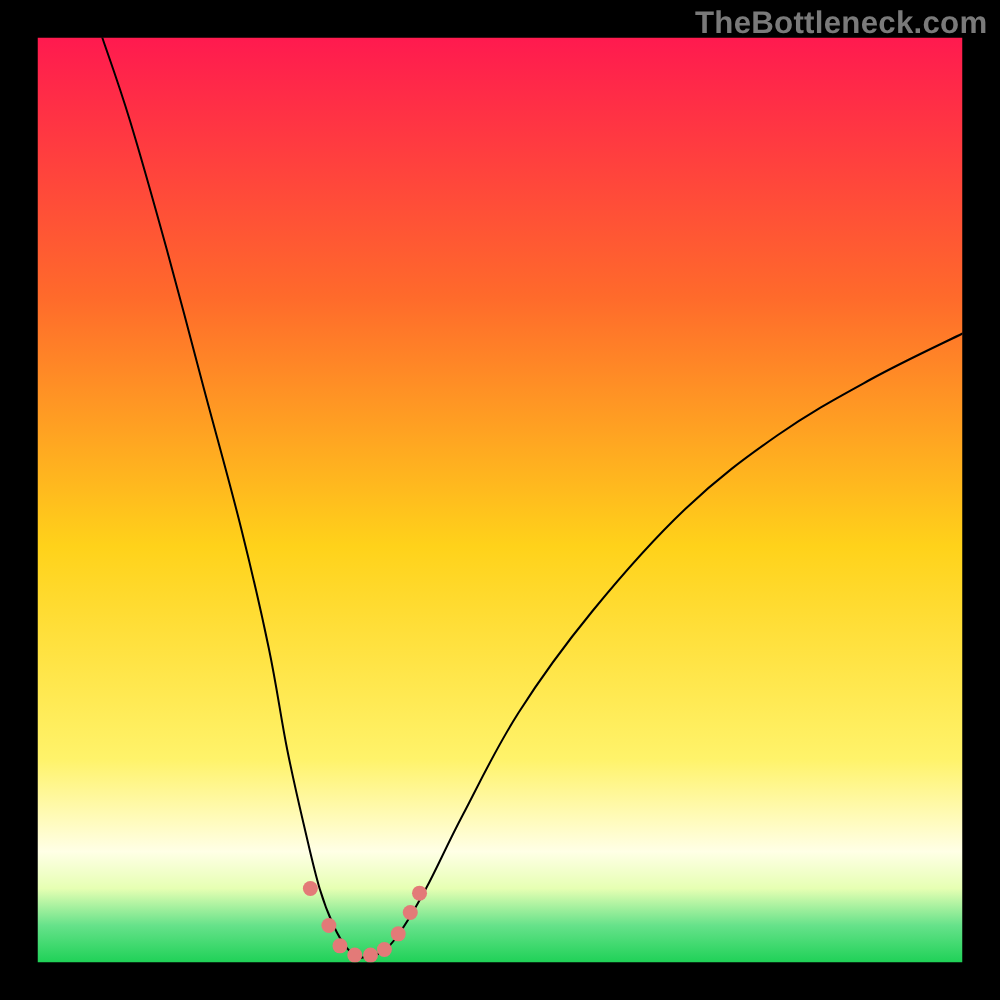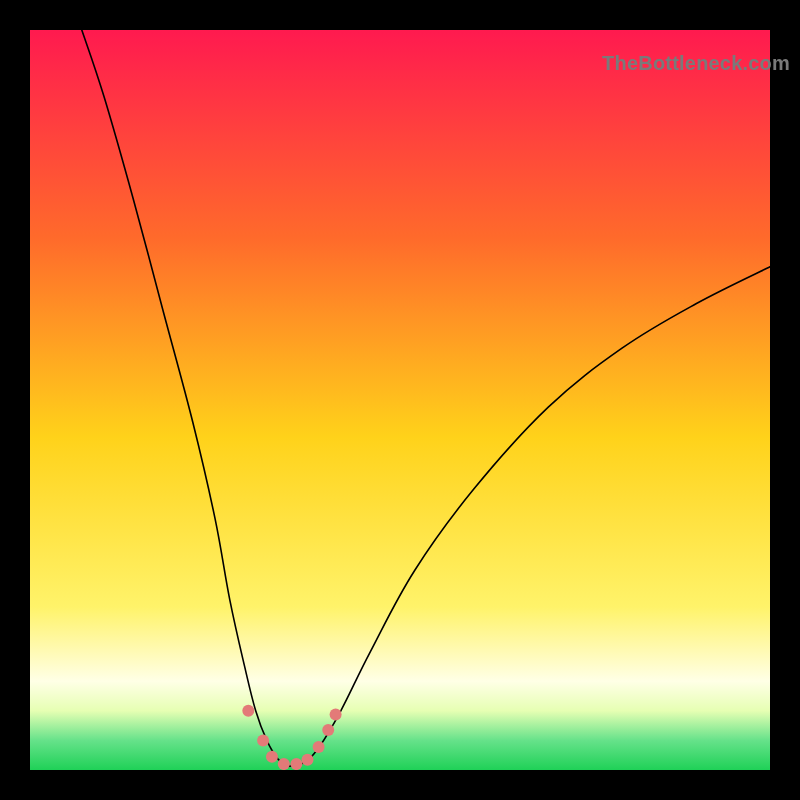--- a/index.html
+++ b/index.html
@@ -15,26 +15,25 @@
     position: relative;
     width: 800px;
     height: 800px;
     background: #000;
   }
   .watermark {
     position: absolute;
     top: 4px;
     right: 10px;
     color: #7a7a7a;
-    font-size: 20px;
+    font-size: 25px;
     font-weight: 600;
     font-family: Arial, Helvetica, sans-serif;
     letter-spacing: 0.2px;
     z-index: 10;
-    margin-top: 48px;
   }
   .plot {
     position: absolute;
     left: 30px;
     top: 30px;
     width: 740px;
     height: 740px;
   }
   svg { display: block; }
 </style>

